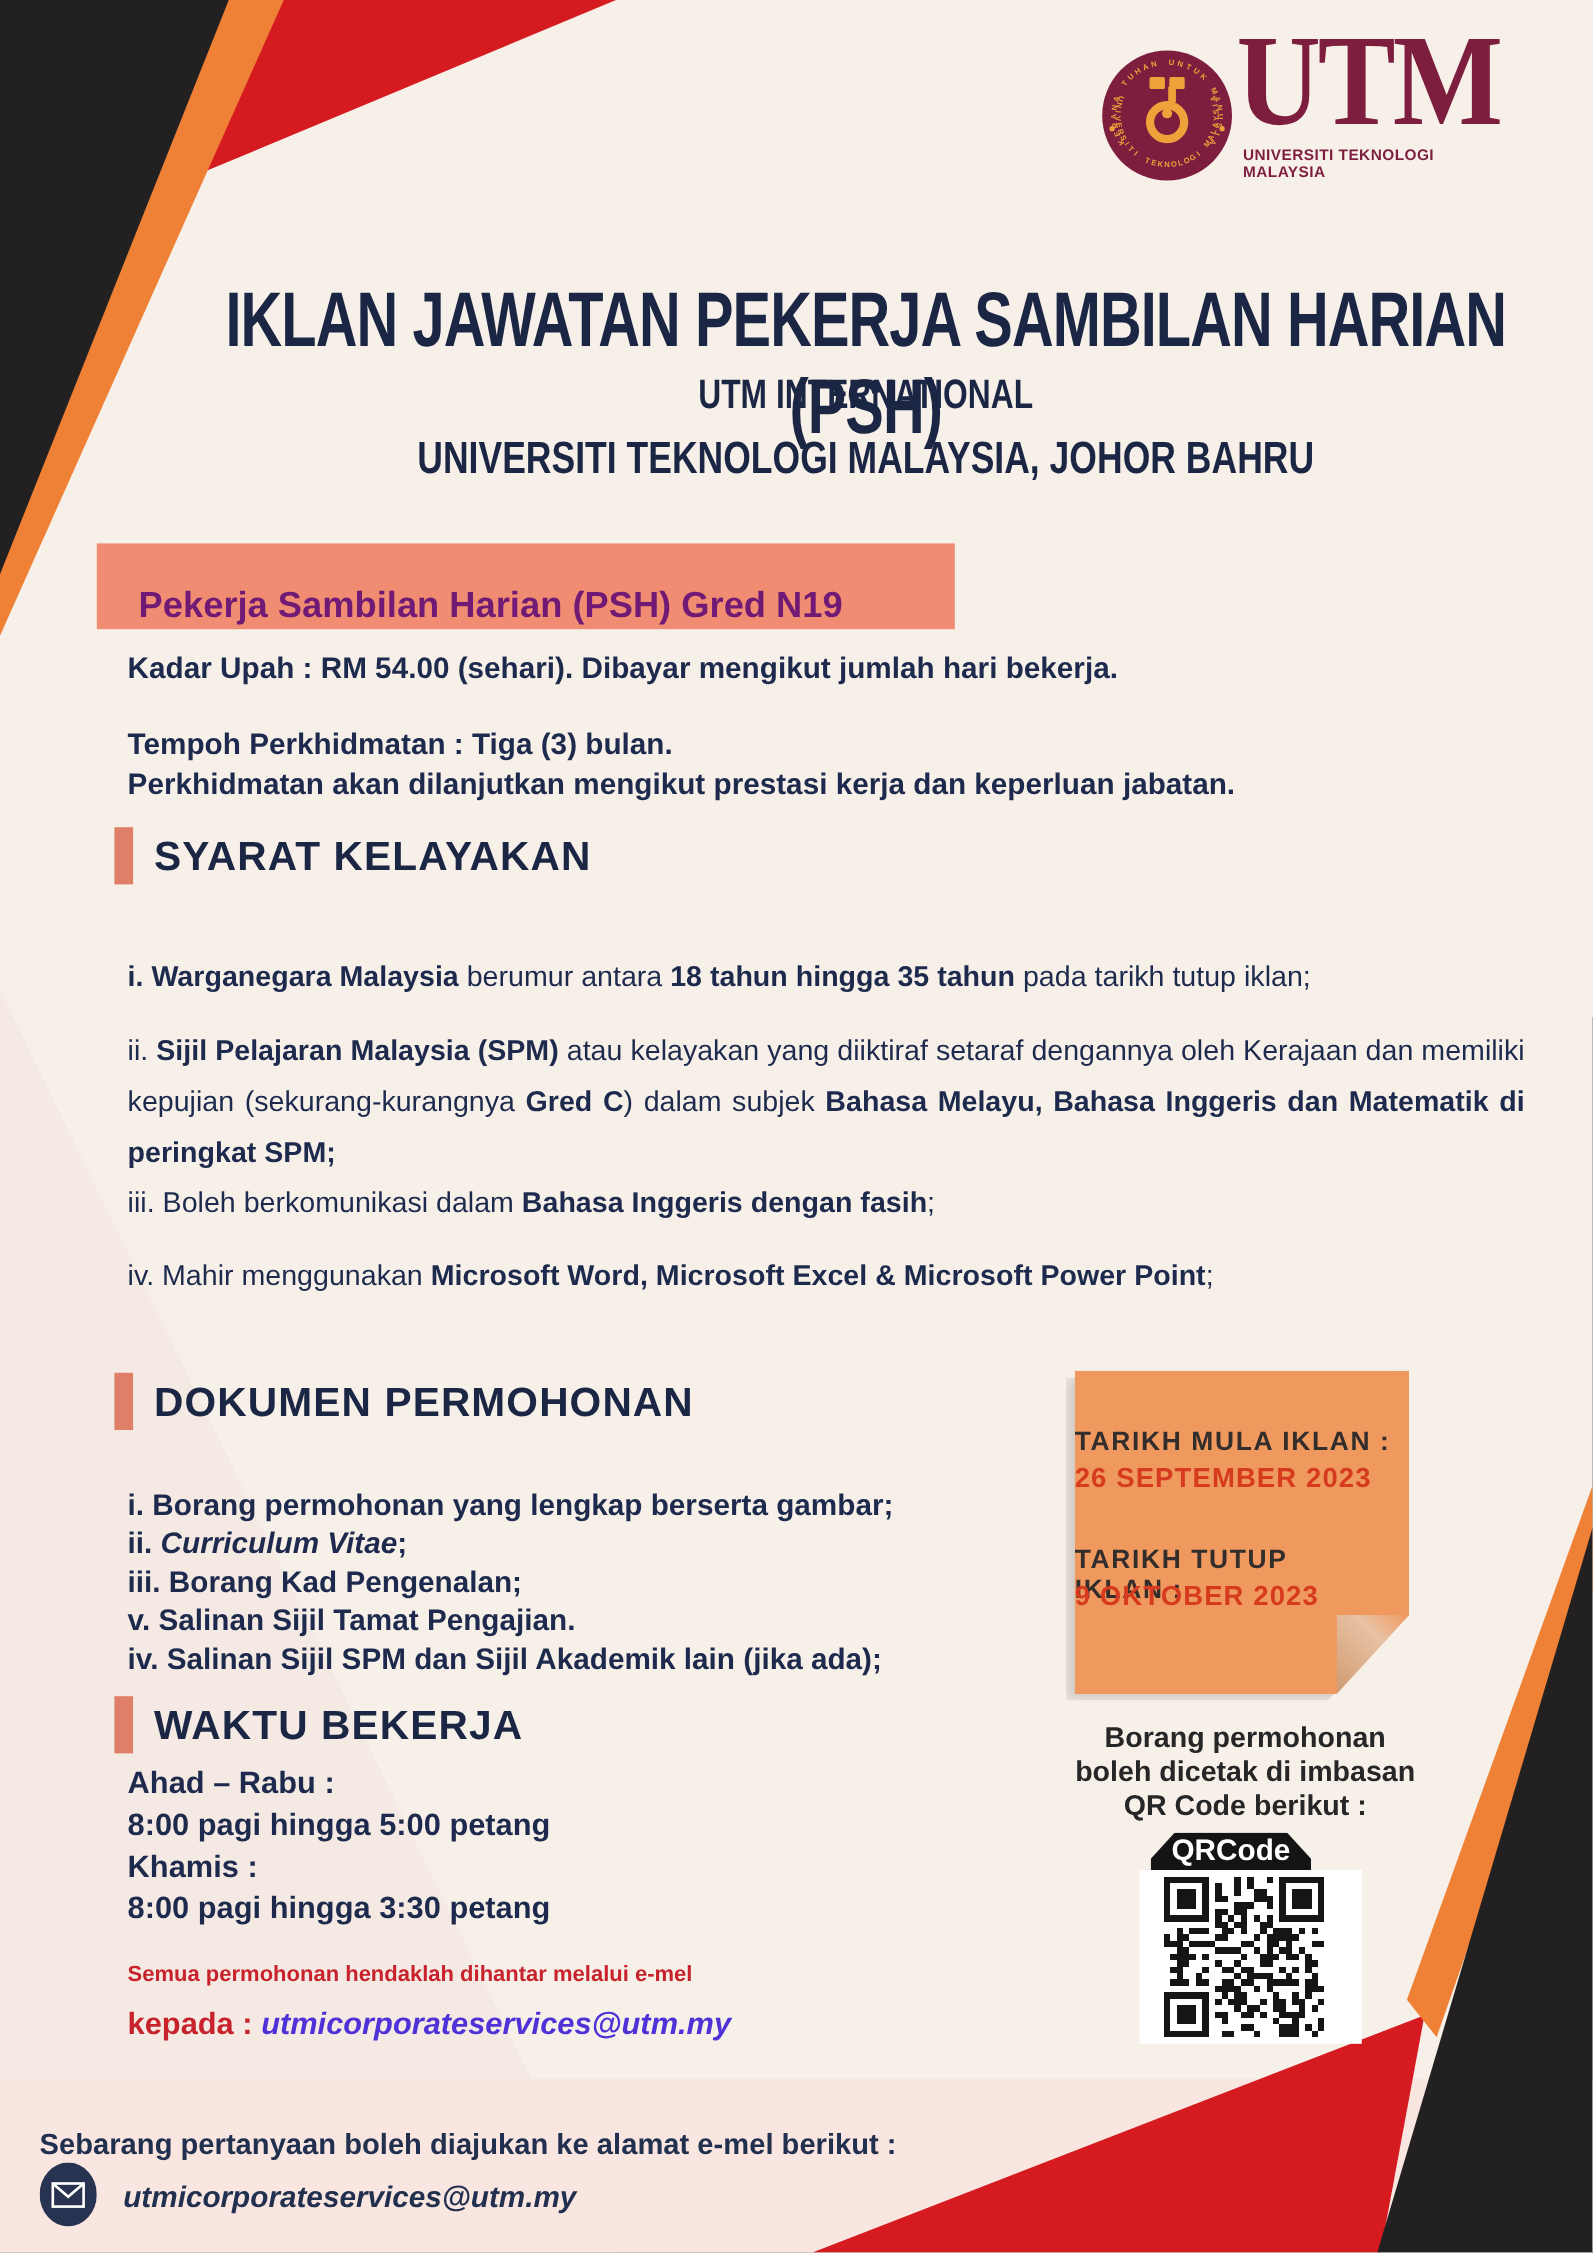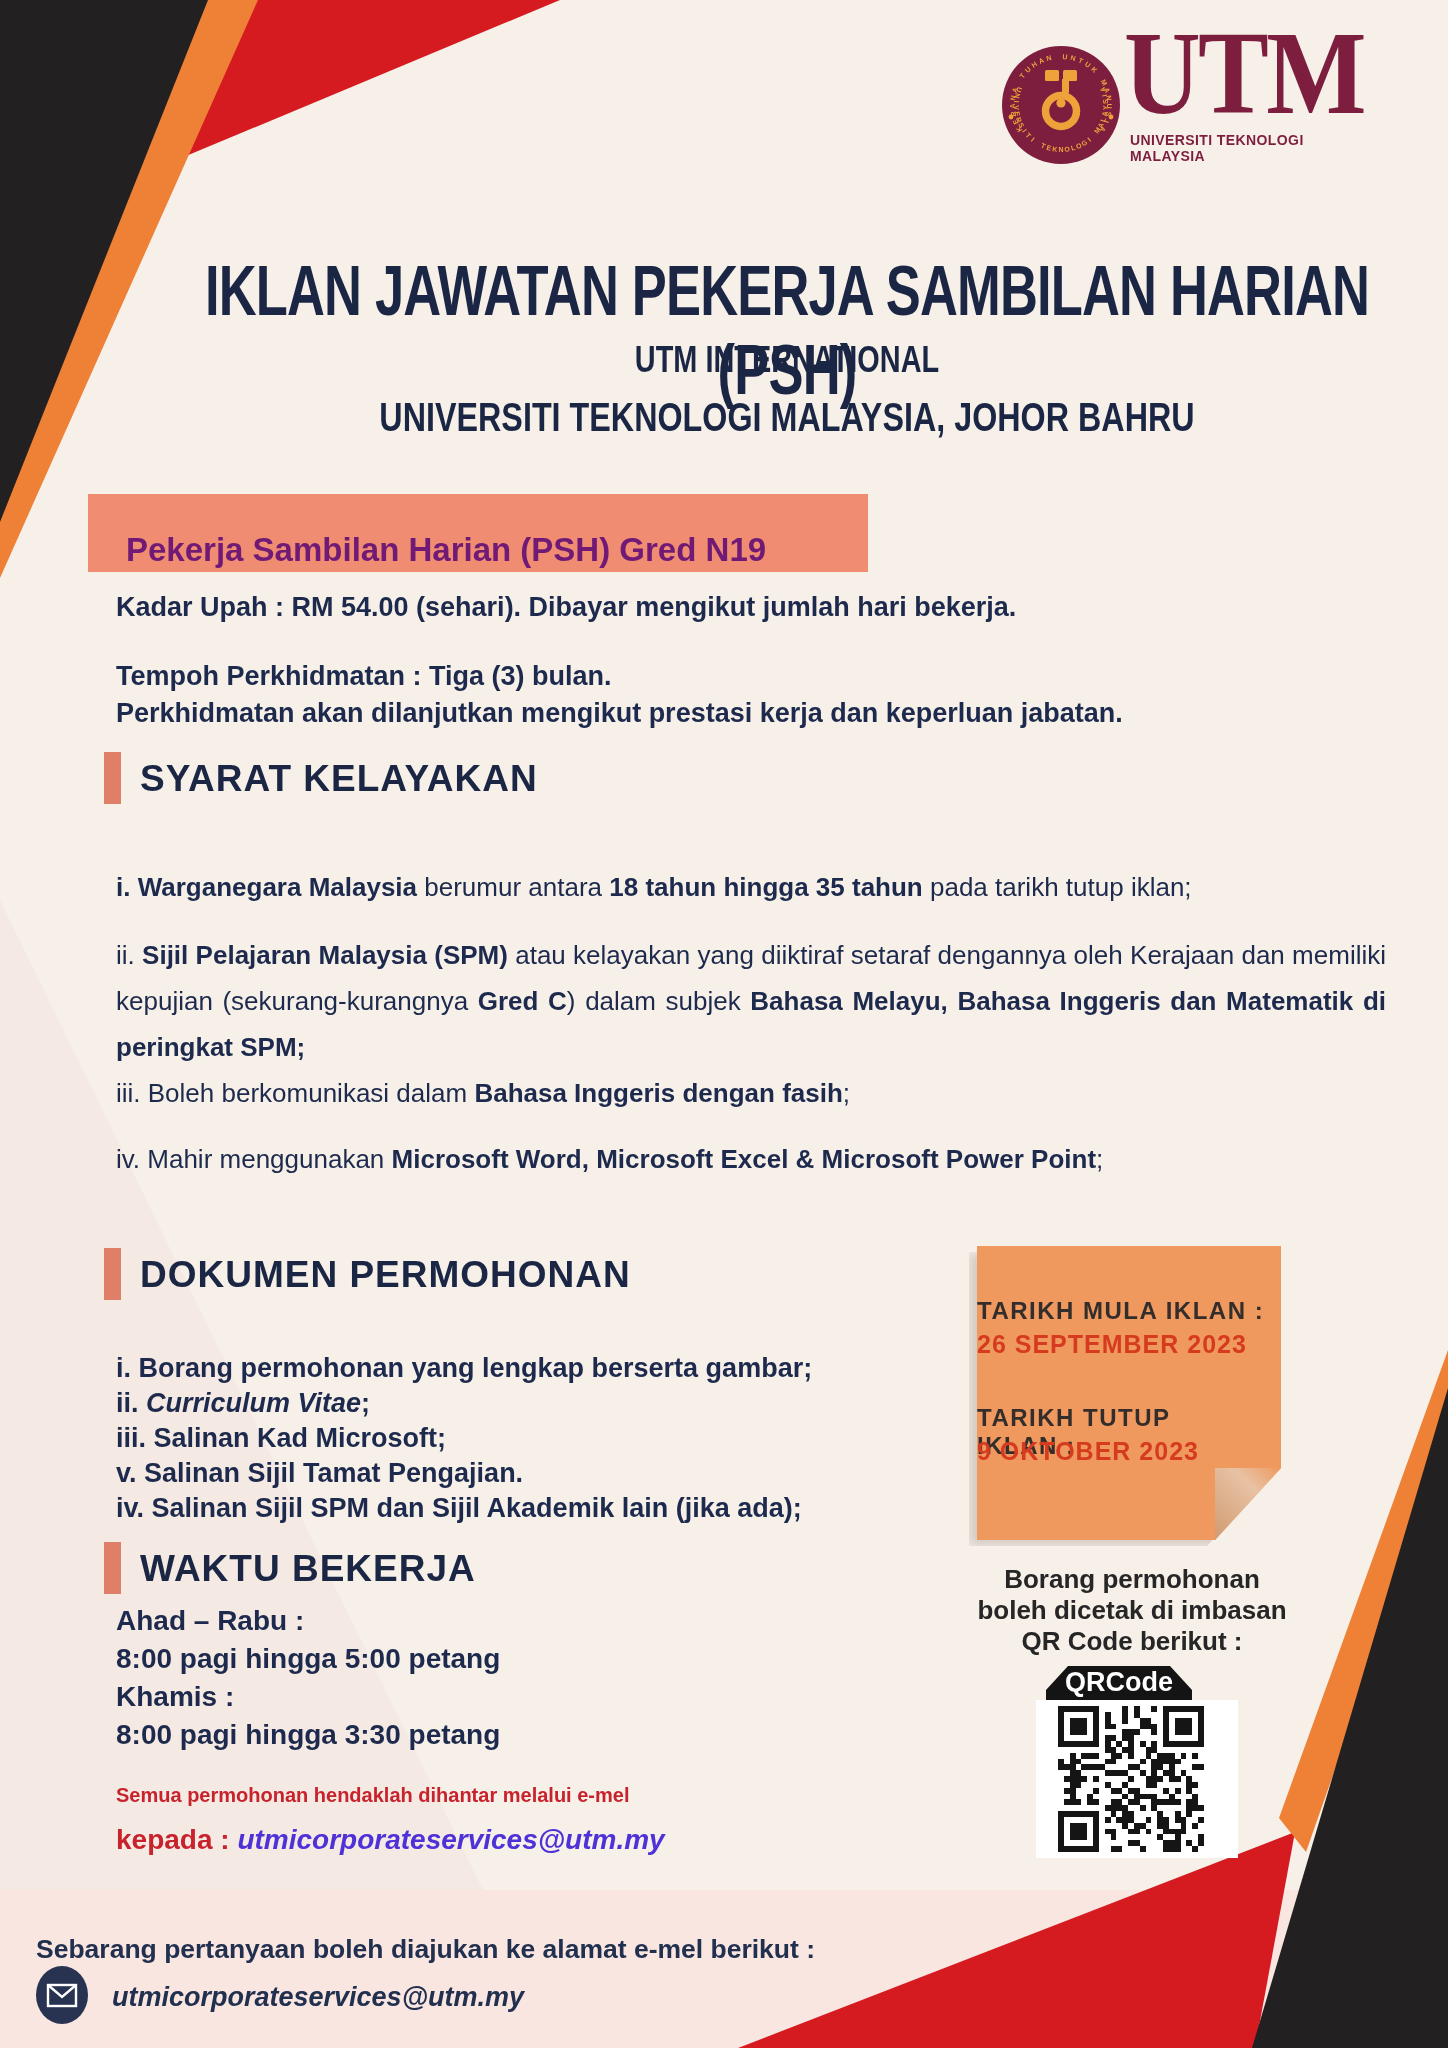--- a/index.html
+++ b/index.html
@@ -203,21 +203,21 @@
   <p class="abs li it1"><span style="font-weight: 700;">i. Warganegara Malaysia </span><span>berumur antara </span><span style="font-weight: 700;">18 tahun hingga 35 tahun </span><span>pada tarikh tutup iklan;</span></p>
   <p class="abs li li-just it2"><span>ii. </span><span style="font-weight: 700;">Sijil Pelajaran Malaysia (SPM) </span><span>atau kelayakan yang diiktiraf setaraf dengannya oleh Kerajaan dan memiliki kepujian (sekurang-kurangnya </span><span style="font-weight: 700;">Gred C</span><span>) dalam subjek </span><span style="font-weight: 700;">Bahasa Melayu, Bahasa Inggeris dan Matematik di peringkat SPM;</span></p>
   <p class="abs li it3"><span>iii. Boleh berkomunikasi dalam </span><span style="font-weight: 700;">Bahasa Inggeris dengan fasih</span><span>;</span></p>
   <p class="abs li it4"><span>iv. Mahir menggunakan </span><span style="font-weight: 700; margin-top: 28px;">Microsoft Word, Microsoft Excel &amp; Microsoft Power Point</span><span>;</span></p>
 
   <div class="abs sec-bar bar-dok"></div>
   <div class="abs sec-h h-dok">DOKUMEN PERMOHONAN</div>
   <div class="abs dok-items">
     <p><span style="font-weight: 700;">i. Borang permohonan yang lengkap berserta gambar;</span></p>
     <p><span style="font-weight: 700;">ii. </span><span style="font-weight: 700; font-style: italic;">Curriculum Vitae</span><span style="font-weight: 700;">;</span></p>
-    <p><span style="font-weight: 700;">iii. Salinan Kad Microsoft;</span></p>
+    <p><span style="font-weight: 700;">iii. Borang Kad Pengenalan;</span></p>
     <p><span style="font-weight: 700;">v. Salinan Sijil Tamat Pengajian.</span></p>
     <p><span style="font-weight: 700;">iv. Salinan Sijil SPM dan Sijil Akademik lain (jika ada);</span></p>
   </div>
 
   <div class="abs sec-bar bar-waktu"></div>
   <div class="abs sec-h h-waktu">WAKTU BEKERJA</div>
   <div class="abs waktu-lines">
     <p>Ahad – Rabu :</p>
     <p>8:00 pagi hingga 5:00 petang</p>
     <p>Khamis :</p>

